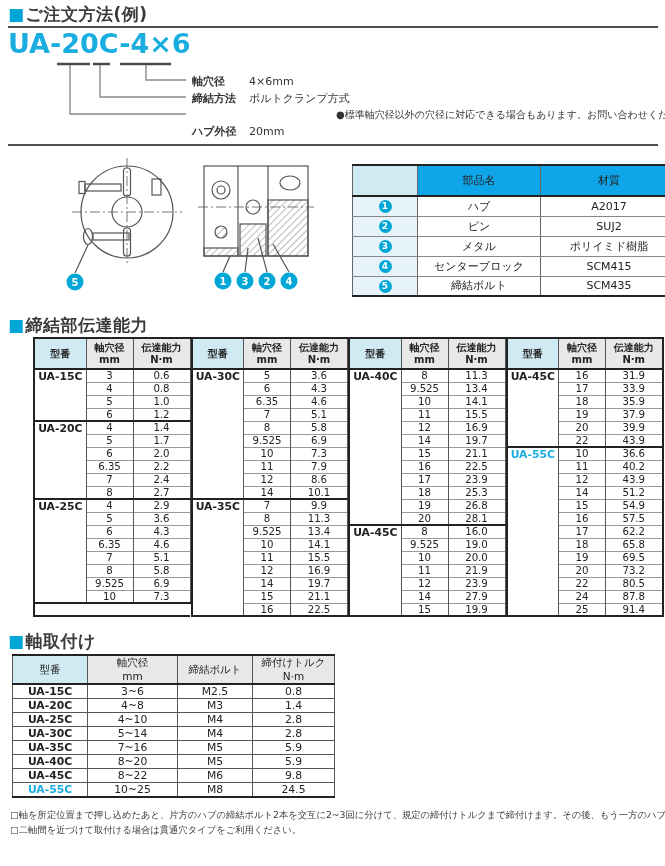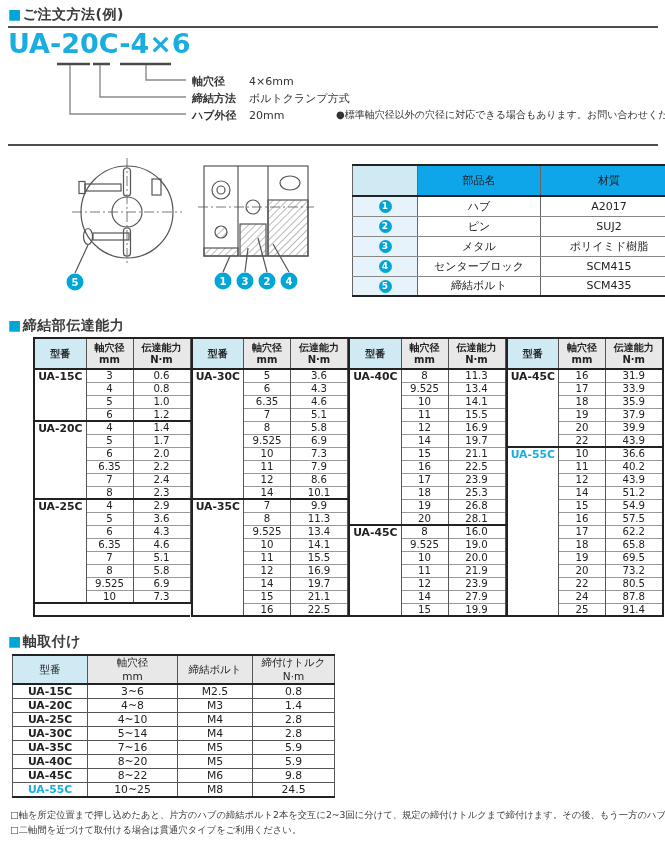--- a/index.html
+++ b/index.html
@@ -1,20 +1,20 @@
 <!DOCTYPE html>
 <html><head>
 <meta charset="utf-8">
 <style>
   * { margin:0; padding:0; box-sizing:border-box; }
   html,body { background:#fff; }
   body { width:665px; height:866px; font-family:"DejaVu Sans","Liberation Sans",sans-serif; color:#222; }
   .page { position:relative; width:665px; height:866px; padding:6px 7px 0 8px; overflow:hidden; background:#fff; }
 
-  .sec-head { font-size:14px; font-weight:bold; color:#3a3a3a; letter-spacing:0.5px; line-height:17px; }
+  .sec-head { font-size:17px; font-weight:bold; color:#3a3a3a; letter-spacing:0.5px; line-height:17px; }
   .sec-head .sq { color:#00a7d6; margin-right:1px; }
   .rule { border:none; border-top:2px solid #4d4d4d; margin-top:3px; }
 
   
   .order-diagram { position:relative; height:92px; margin-top:4px;text-decoration:underline; }
   .model-code { position:absolute; left:0; top:-4px; font-size:27px; font-weight:bold; color:#1aade0; letter-spacing:0; }
   .order-lines { position:absolute; left:0; top:0; }
   .co-row { position:absolute; left:184px; font-size:11px; white-space:nowrap; }
   .co-lbl { display:inline-block; min-width:57px; font-weight:bold; color:#333; }
   .co-val { color:#333; }
@@ -77,21 +77,21 @@
           <line x1="112" y1="32" x2="163" y2="32"></line>
         </g>
         <g stroke="#8a8a8a" stroke-width="1.4" fill="none">
           <polyline points="138,33 138,48 178,48"></polyline>
           <polyline points="92,33 92,65 178,65"></polyline>
           <polyline points="62,33 62,82 178,82"></polyline>
         </g>
       </svg>
       <div class="co-row" style="top:42px"><span class="co-lbl">軸穴径</span><span class="co-val">4×6mm</span></div>
       <div class="co-row" style="top:59px"><span class="co-lbl">締結方法</span><span class="co-val">ボルトクランプ方式</span></div>
-      <div class="co-row" style="top:76px"><span class="co-lbl">ハブ外径</span><span class="co-val">20mm</span></div>
+      <div class="co-row" style="top:92px"><span class="co-lbl">ハブ外径</span><span class="co-val">20mm</span></div>
       <div class="order-note">●標準軸穴径以外の穴径に対応できる場合もあります。お問い合わせください。</div>
     </div>
   </section>
 
   <section class="mt-mat">
     <hr class="rule">
     <div class="mat-row">
 
       <svg class="drawing" viewBox="0 0 300 145" width="300" height="145">
         <defs>
@@ -245,21 +245,21 @@
             <tr class="">
               <td>6.35</td>
               <td>2.2</td>
             </tr>
             <tr class="">
               <td>7</td>
               <td>2.4</td>
             </tr>
             <tr class="">
               <td>8</td>
-              <td>2.3</td>
+              <td>2.7</td>
             </tr>
             <tr class="mstart">
               <td class="model" rowspan="8">UA-25C</td>
               <td>4</td>
               <td>2.9</td>
             </tr>
             <tr class="">
               <td>5</td>
               <td>3.6</td>
             </tr>

